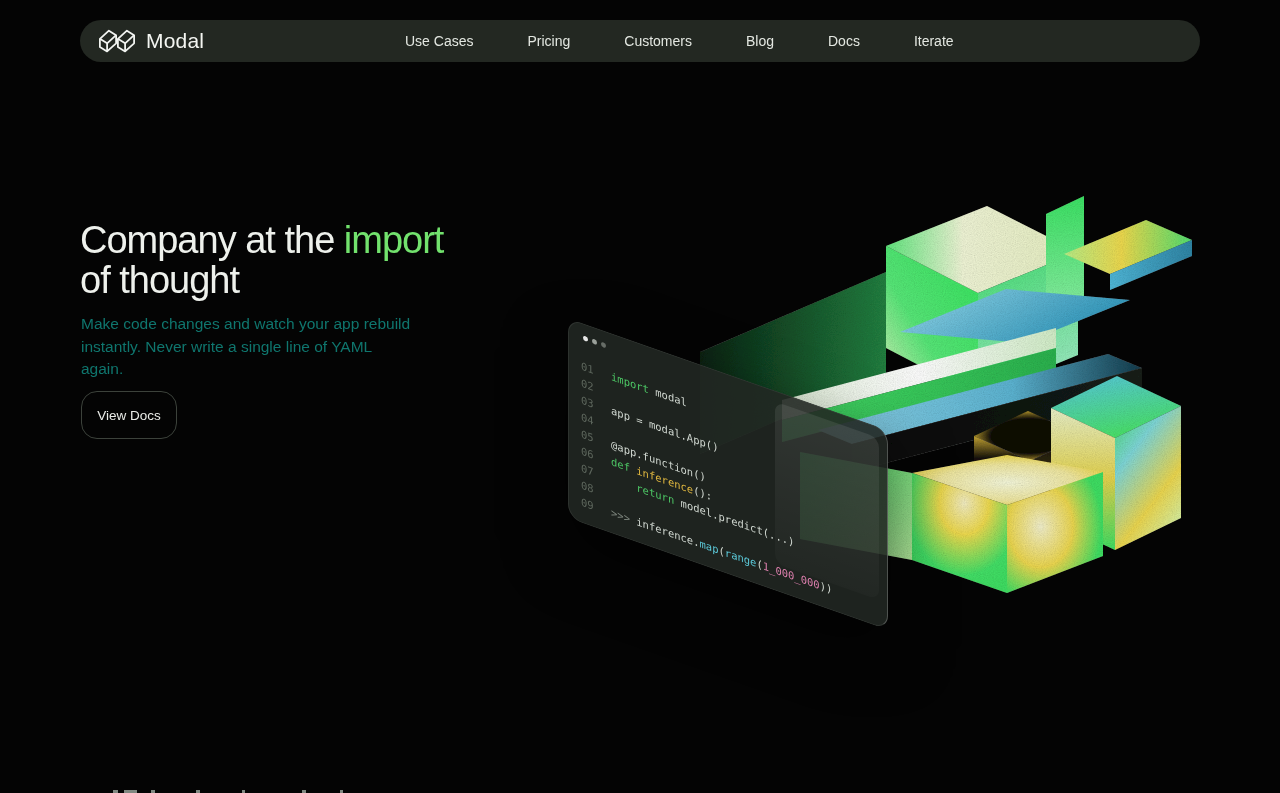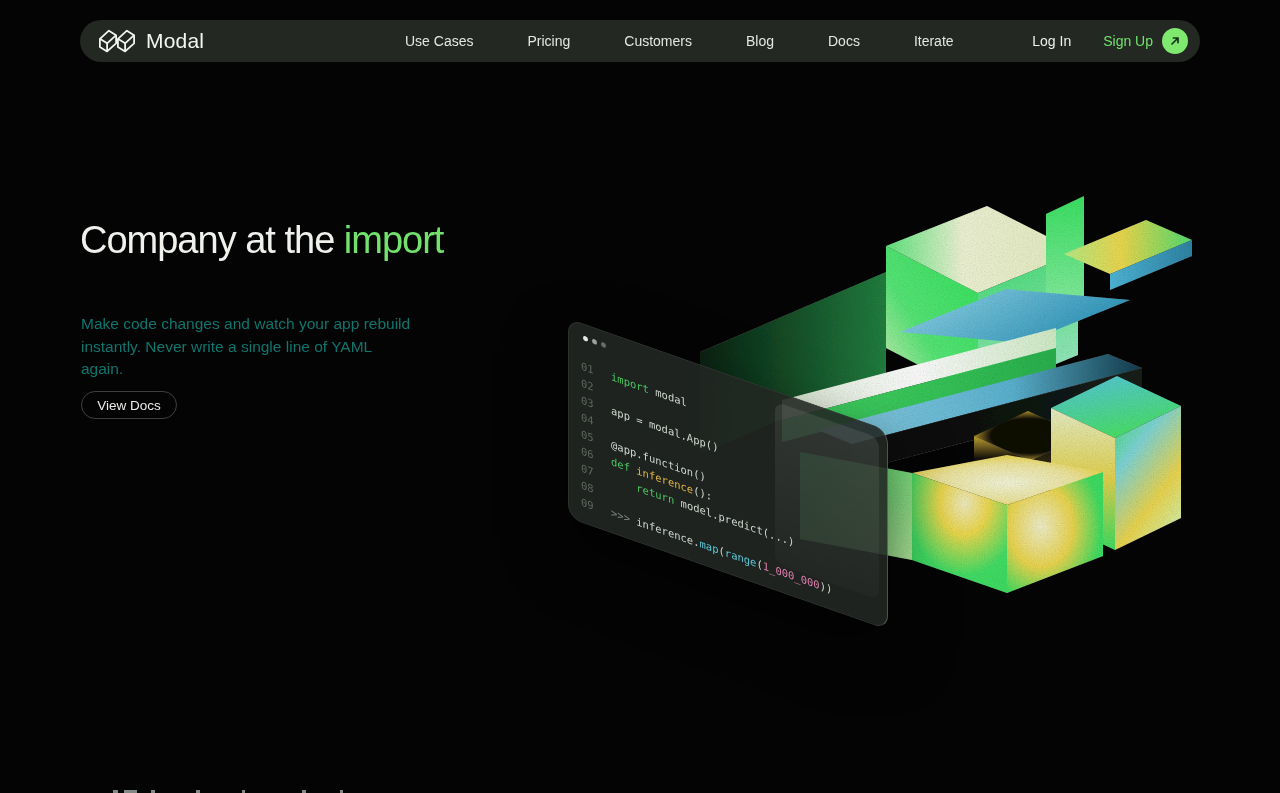--- a/index.html
+++ b/index.html
@@ -34,21 +34,21 @@
   .headline {
     position:absolute; left:80px; top:220px;
     color:#eef1ec; font-size:38px; line-height:40px; font-weight:400;
     letter-spacing:-1px;
   }
   .hero-desc {
     position:absolute; left:81px; top:313px; width:336px;
     color:#0f766e; font-size:15.5px; line-height:22.5px; font-weight:400;
   }
   .cta-btn {
-    position:absolute; left:81px; top:391px; width:96px; height:28px;
+    position:absolute; left:81px; top:391px; width:96px; height:48px;
     border:1px solid #3c423b; border-radius:16px; background:transparent;
     color:#e9ebe7; font-size:13.5px; font-family:"Liberation Sans",sans-serif;
     display:flex; align-items:center; justify-content:center; cursor:pointer;
   }
 
   
   .artwork { position:absolute; left:0; top:0; width:1280px; height:793px; z-index:1; }
 
   
   .code-window {
@@ -95,32 +95,23 @@
 
   <nav class="nav-links">
     <span class="nav-link">Use Cases</span>
     <span class="nav-link">Pricing</span>
     <span class="nav-link">Customers</span>
     <span class="nav-link">Blog</span>
     <span class="nav-link">Docs</span>
     <span class="nav-link">Iterate</span>
   </nav>
 
-  <div class="nav-right">
-    <span class="login-link">Log In</span>
-    <span class="signup-link" style="color: rgb(114, 226, 109);">Sign Up</span>
-    <span class="signup-circle" style="background: rgb(127, 233, 111);">
-      <svg width="14" height="14" viewBox="0 0 14 14">
-        <path d="M4 10 L10 4 M10 4 H5.4 M10 4 V8.6" stroke="#17321d" stroke-width="1.7" fill="none" stroke-linecap="round"></path>
-      </svg>
-    </span>
-  </div>
 </header>
 
-<h1 class="headline"><span>Company at the </span><span style="color: rgb(114, 226, 109);">import</span><br></h1>
+<h1 class="headline"><span>Company at the </span><span style="color: rgb(114, 226, 109);">import</span><br><span>of thought</span></h1>
 
 <p class="hero-desc">Make code changes and watch your app rebuild instantly. Never write a single line of YAML again.</p>
 
 <button class="cta-btn">View Docs</button>
 
 <svg class="artwork" viewBox="0 0 1280 793">
   <defs>
     <filter id="grain" x="-5%" y="-5%" width="110%" height="110%">
       <feTurbulence type="fractalNoise" baseFrequency="0.9" numOctaves="2" seed="7" result="t"></feTurbulence>
       <feColorMatrix in="t" type="saturate" values="0" result="g"></feColorMatrix>

